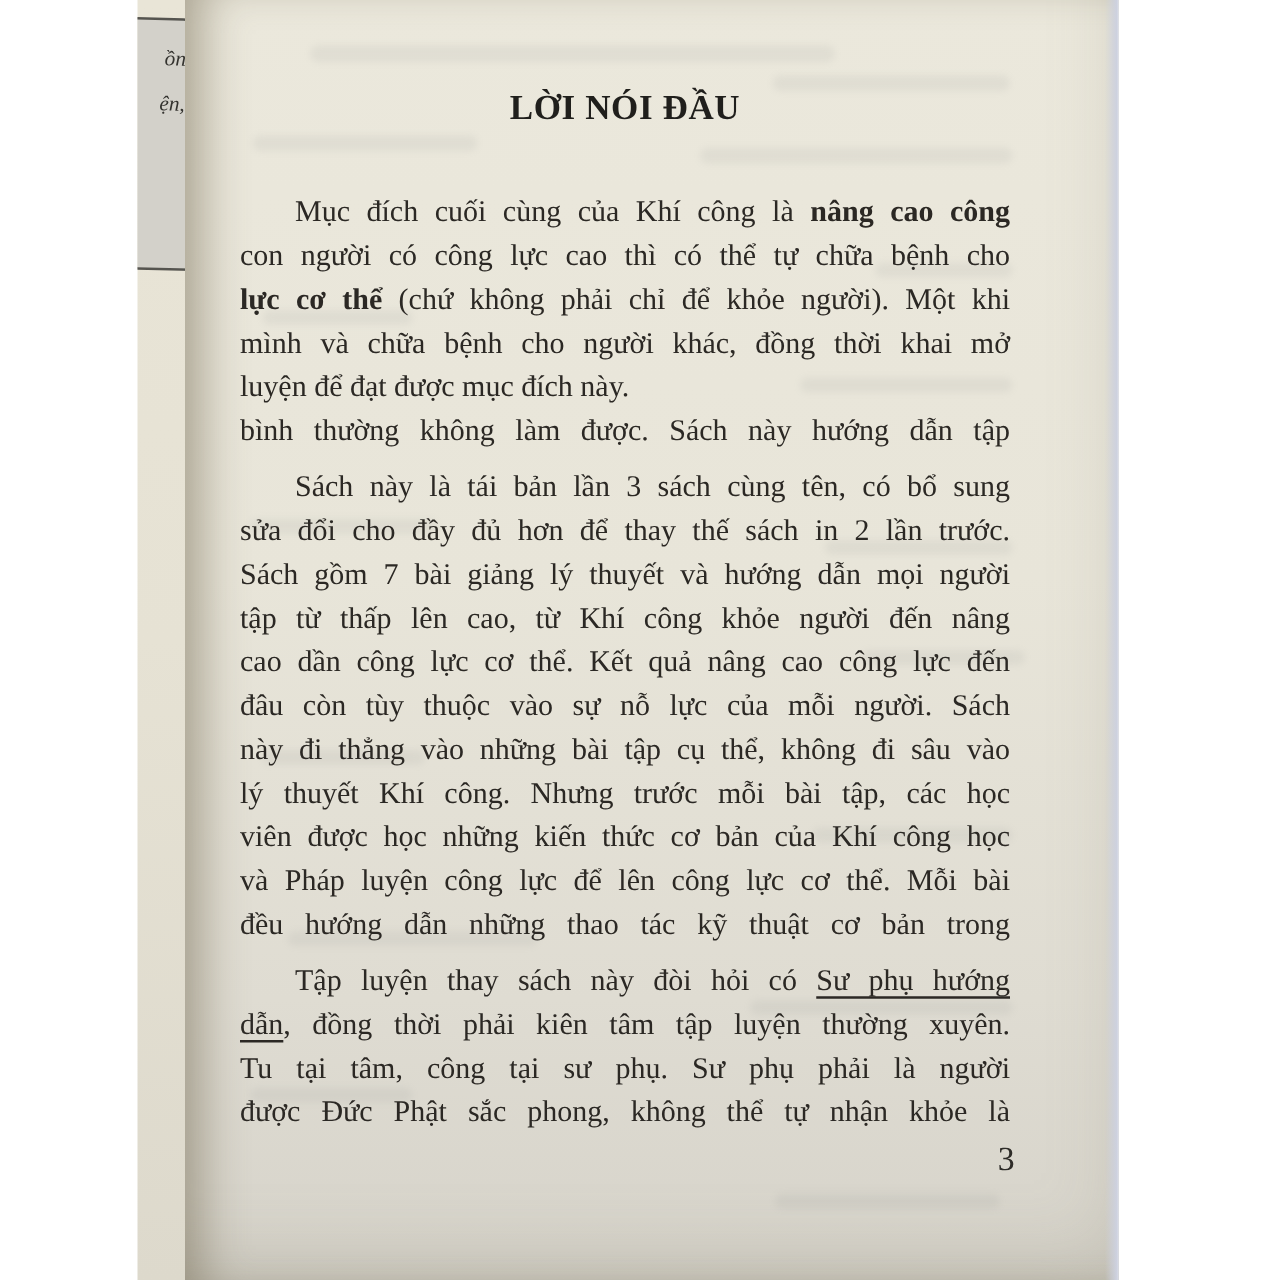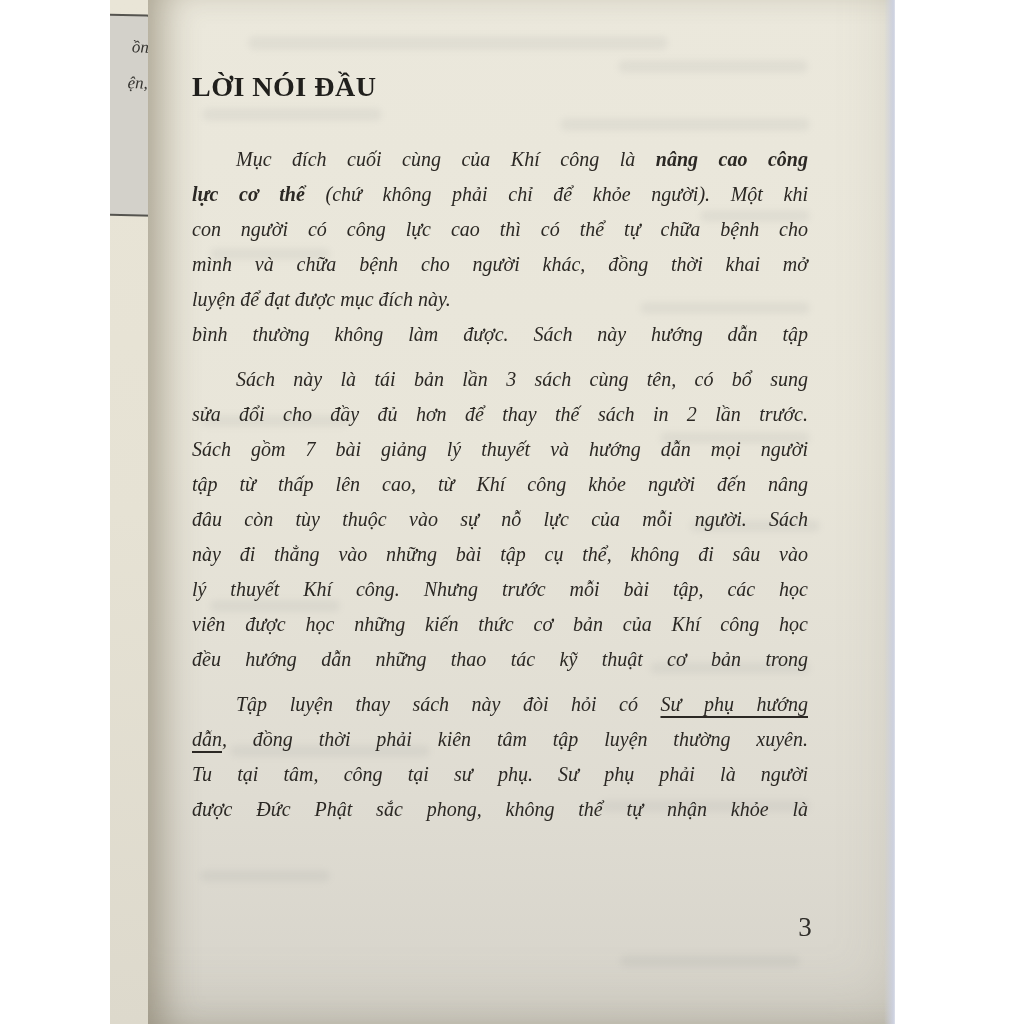--- a/index.html
+++ b/index.html
@@ -37,24 +37,24 @@
   
   .ghost{
     position:absolute;background:#8e918f;opacity:.11;filter:blur(3px);border-radius:7px;
     pointer-events:none;
   }
   
   .text-block{
     position:absolute;left:44px;top:64px;width:616px;color:#2b2824;
   }
   .title{
-    text-align:left;font-weight:bold;font-size:28px;line-height:46px;
-    letter-spacing:.5px;color:#201f1c;margin-bottom:32px;font-style:normal;
+    text-align:center;font-weight:bold;font-size:28px;line-height:46px;
+    letter-spacing:.5px;color:#201f1c;margin-bottom:43px;font-style:normal;
   }
-  .para{margin:0 0 10px 0;font-style:italic;font-size:20px;line-height:35px;}
+  .para{margin:0 0 10px 0;font-size:24px;line-height:35px;}
   .line{text-align:justify;text-align-last:justify;}
   .line.first{text-indent:44px;}
   .line.lastleft{text-align-last:left;}
   .seg-n{font-weight:normal;}
   .seg-b{font-weight:bold;}
   .seg-u{text-decoration:underline;text-decoration-thickness:2px;text-underline-offset:5px;}
   .page-number{
     position:absolute;left:642px;top:912px;width:30px;text-align:center;
     font-size:27px;font-style:normal;color:#2e2c28;
   }
@@ -88,35 +88,37 @@
     <div class="ghost" style="left:82px;top:745px;width:200px;height:12px;"></div>
     <div class="ghost" style="left:452px;top:800px;width:210px;height:12px;"></div>
     <div class="ghost" style="left:52px;top:870px;width:130px;height:12px;"></div>
     <div class="ghost" style="left:472px;top:955px;width:180px;height:12px;"></div>
 
     <div class="text-block">
       <div class="title">LỜI NÓI ĐẦU</div>
       <div>
           <div class="para">
             <div class="line first"><span class="seg-n">Mục đích cuối cùng của Khí công là </span><span class="seg-b">nâng cao công</span></div>
+            <div class="line"><span class="seg-n">con người có công lực cao thì có thể tự chữa bệnh cho</span></div>
             <div class="line"><span class="seg-b">lực cơ thể</span><span class="seg-n"> (chứ không phải chỉ để khỏe người). Một khi</span></div>
-            <div class="line"><span class="seg-n">con người có công lực cao thì có thể tự chữa bệnh cho</span></div>
             <div class="line"><span class="seg-n">mình và chữa bệnh cho người khác, đồng thời khai mở</span></div>
             <div class="line lastleft"><span class="seg-n">luyện để đạt được mục đích này.</span></div>
             <div class="line"><span class="seg-n">bình thường không làm được. Sách này hướng dẫn tập</span></div>
           </div>
           <div class="para">
             <div class="line first"><span class="seg-n">Sách này là tái bản lần 3 sách cùng tên, có bổ sung</span></div>
             <div class="line"><span class="seg-n">sửa đổi cho đầy đủ hơn để thay thế sách in 2 lần trước.</span></div>
             <div class="line"><span class="seg-n">Sách gồm 7 bài giảng lý thuyết và hướng dẫn mọi người</span></div>
             <div class="line"><span class="seg-n">tập từ thấp lên cao, từ Khí công khỏe người đến nâng</span></div>
+            <div class="line"><span class="seg-n">cao dần công lực cơ thể. Kết quả nâng cao công lực đến</span></div>
             <div class="line"><span class="seg-n">đâu còn tùy thuộc vào sự nỗ lực của mỗi người. Sách</span></div>
             <div class="line"><span class="seg-n">này đi thẳng vào những bài tập cụ thể, không đi sâu vào</span></div>
             <div class="line"><span class="seg-n">lý thuyết Khí công. Nhưng trước mỗi bài tập, các học</span></div>
             <div class="line"><span class="seg-n">viên được học những kiến thức cơ bản của Khí công học</span></div>
+            <div class="line"><span class="seg-n">và Pháp luyện công lực để lên công lực cơ thể. Mỗi bài</span></div>
             <div class="line"><span class="seg-n">đều hướng dẫn những thao tác kỹ thuật cơ bản trong</span></div>
           </div>
           <div class="para">
             <div class="line first"><span class="seg-n">Tập luyện thay sách này đòi hỏi có </span><span class="seg-u">Sư phụ hướng</span></div>
             <div class="line"><span class="seg-u">dẫn</span><span class="seg-n">, đồng thời phải kiên tâm tập luyện thường xuyên.</span></div>
             <div class="line"><span class="seg-n">Tu tại tâm, công tại sư phụ. Sư phụ phải là người</span></div>
             <div class="line"><span class="seg-n">được Đức Phật sắc phong, không thể tự nhận khỏe là</span></div>
           </div>
         </div>
     </div>

